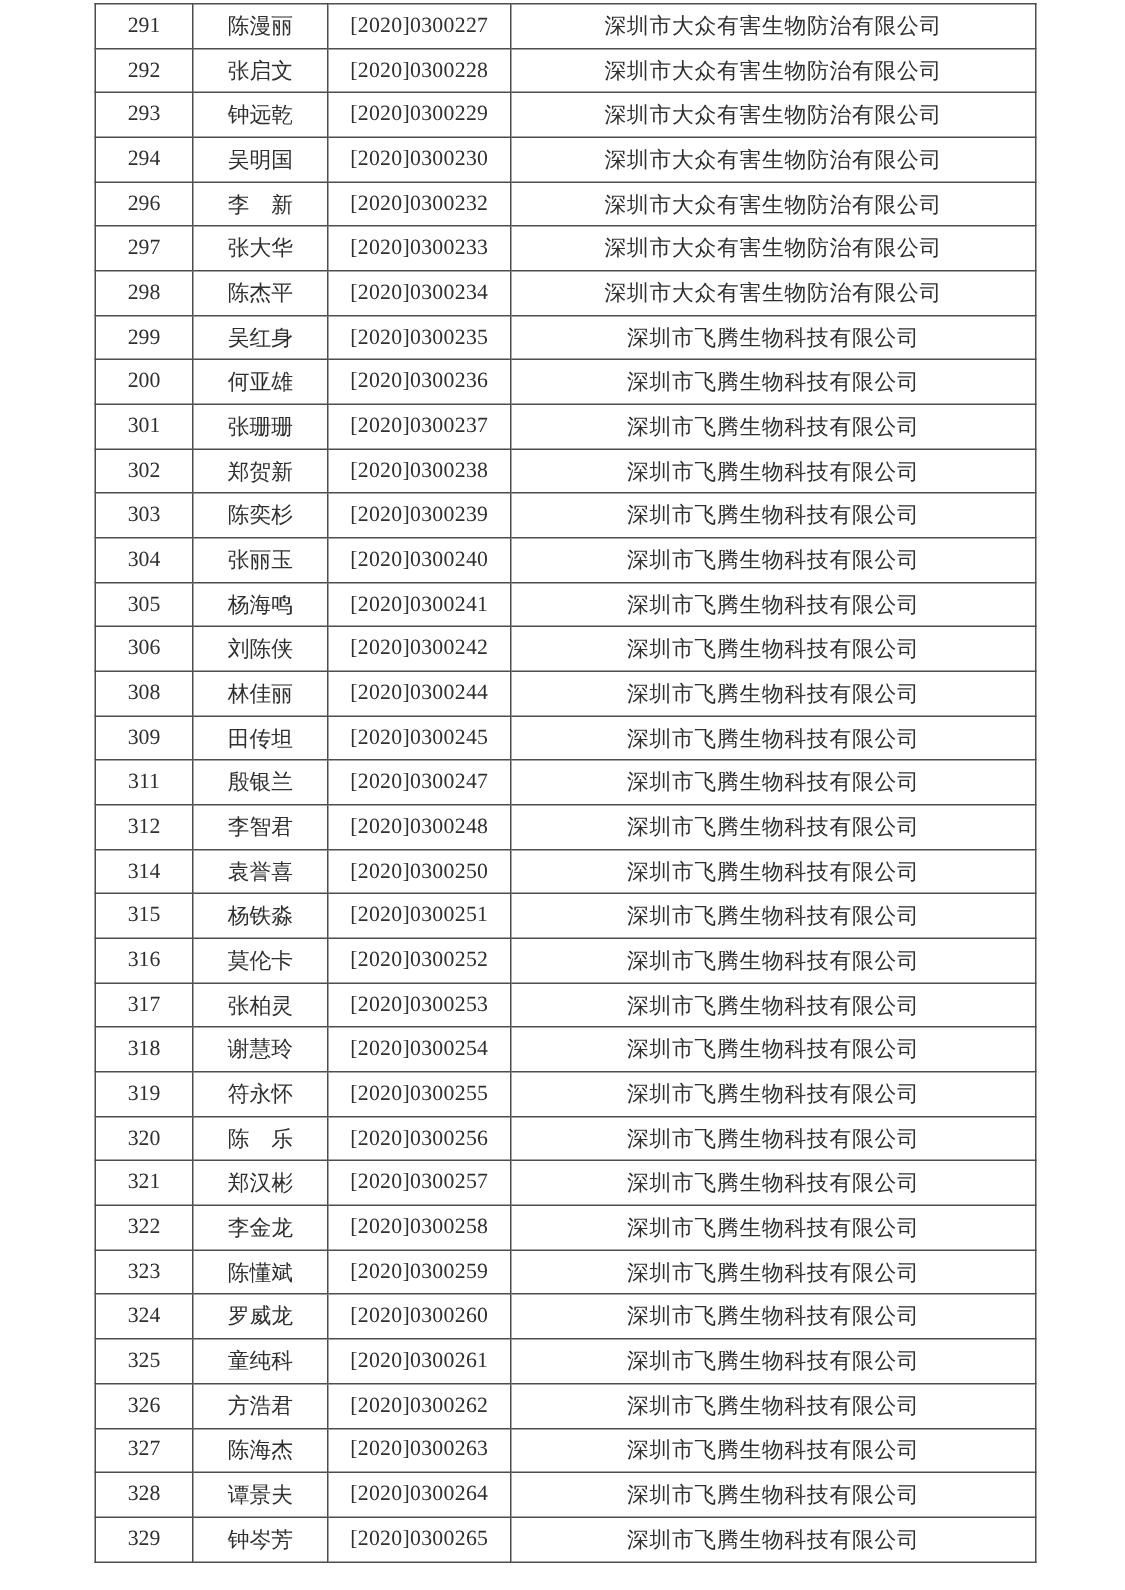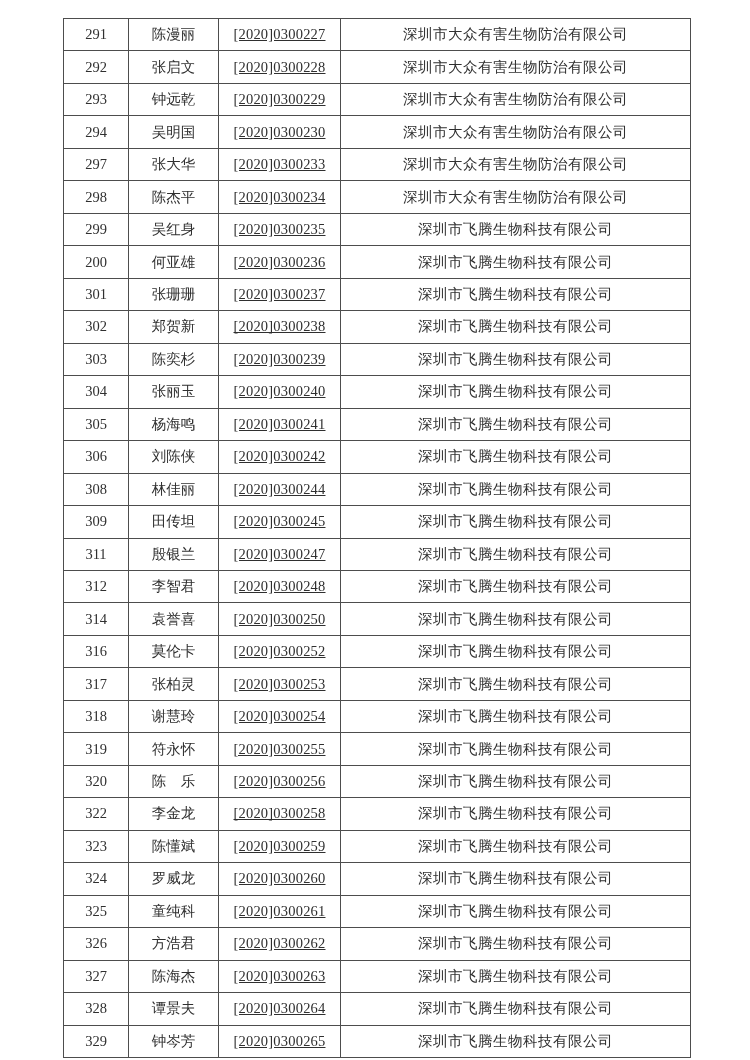--- a/index.html
+++ b/index.html
@@ -11,38 +11,38 @@
     position: relative;
     width: 750px;
     height: 1060px;
     background: #ffffff;
     overflow: hidden;
     font-family: "Liberation Serif", "DejaVu Serif", serif;
   }
   table.roster {
     position: absolute;
     left: 63px;
-    top: 18px;
+    top: 2px;
     width: 627px;
     height: 1040px;
     border-collapse: collapse;
     table-layout: fixed;
   }
   table.roster td {
     border: 1px solid #4d4d4d;
     text-align: center;
     vertical-align: middle;
     padding: 0;
     font-size: 14.5px;
     color: #2f2f2f;
     white-space: nowrap;
     overflow: hidden;
   }
   td.col-no   { font-size: 14px; }
-  td.col-cert { font-size: 14.5px; letter-spacing: 0.2px; text-decoration: underline; }
+  td.col-cert { font-size: 14.5px; letter-spacing: 0.2px; }
   td.col-company { letter-spacing: 0.5px; }
 </style>
 </head>
 <body>
 
 <div class="page">
   <table class="roster">
     <colgroup>
       <col style="width:65px">
       <col style="width:90px">
@@ -72,20 +72,26 @@
     </tr>
 
     <tr>
       <td class="col-no">294</td>
       <td class="col-name">吴明国</td>
       <td class="col-cert">[2020]0300230</td>
       <td class="col-company">深圳市大众有害生物防治有限公司</td>
     </tr>
 
 
+    <tr>
+      <td class="col-no">296</td>
+      <td class="col-name">李　新</td>
+      <td class="col-cert">[2020]0300232</td>
+      <td class="col-company">深圳市大众有害生物防治有限公司</td>
+    </tr>
 
     <tr>
       <td class="col-no">297</td>
       <td class="col-name">张大华</td>
       <td class="col-cert">[2020]0300233</td>
       <td class="col-company">深圳市大众有害生物防治有限公司</td>
     </tr>
 
     <tr>
       <td class="col-no">298</td>
@@ -181,20 +187,26 @@
     </tr>
 
 
     <tr>
       <td class="col-no">314</td>
       <td class="col-name">袁誉喜</td>
       <td class="col-cert">[2020]0300250</td>
       <td class="col-company">深圳市飞腾生物科技有限公司</td>
     </tr>
 
+    <tr>
+      <td class="col-no">315</td>
+      <td class="col-name">杨铁淼</td>
+      <td class="col-cert">[2020]0300251</td>
+      <td class="col-company">深圳市飞腾生物科技有限公司</td>
+    </tr>
 
     <tr>
       <td class="col-no">316</td>
       <td class="col-name">莫伦卡</td>
       <td class="col-cert">[2020]0300252</td>
       <td class="col-company">深圳市飞腾生物科技有限公司</td>
     </tr>
 
     <tr>
       <td class="col-no">317</td>
@@ -217,20 +229,26 @@
       <td class="col-company">深圳市飞腾生物科技有限公司</td>
     </tr>
 
     <tr>
       <td class="col-no">320</td>
       <td class="col-name">陈　乐</td>
       <td class="col-cert">[2020]0300256</td>
       <td class="col-company">深圳市飞腾生物科技有限公司</td>
     </tr>
 
+    <tr>
+      <td class="col-no">321</td>
+      <td class="col-name">郑汉彬</td>
+      <td class="col-cert">[2020]0300257</td>
+      <td class="col-company">深圳市飞腾生物科技有限公司</td>
+    </tr>
 
     <tr>
       <td class="col-no">322</td>
       <td class="col-name">李金龙</td>
       <td class="col-cert">[2020]0300258</td>
       <td class="col-company">深圳市飞腾生物科技有限公司</td>
     </tr>
 
     <tr>
       <td class="col-no">323</td>

